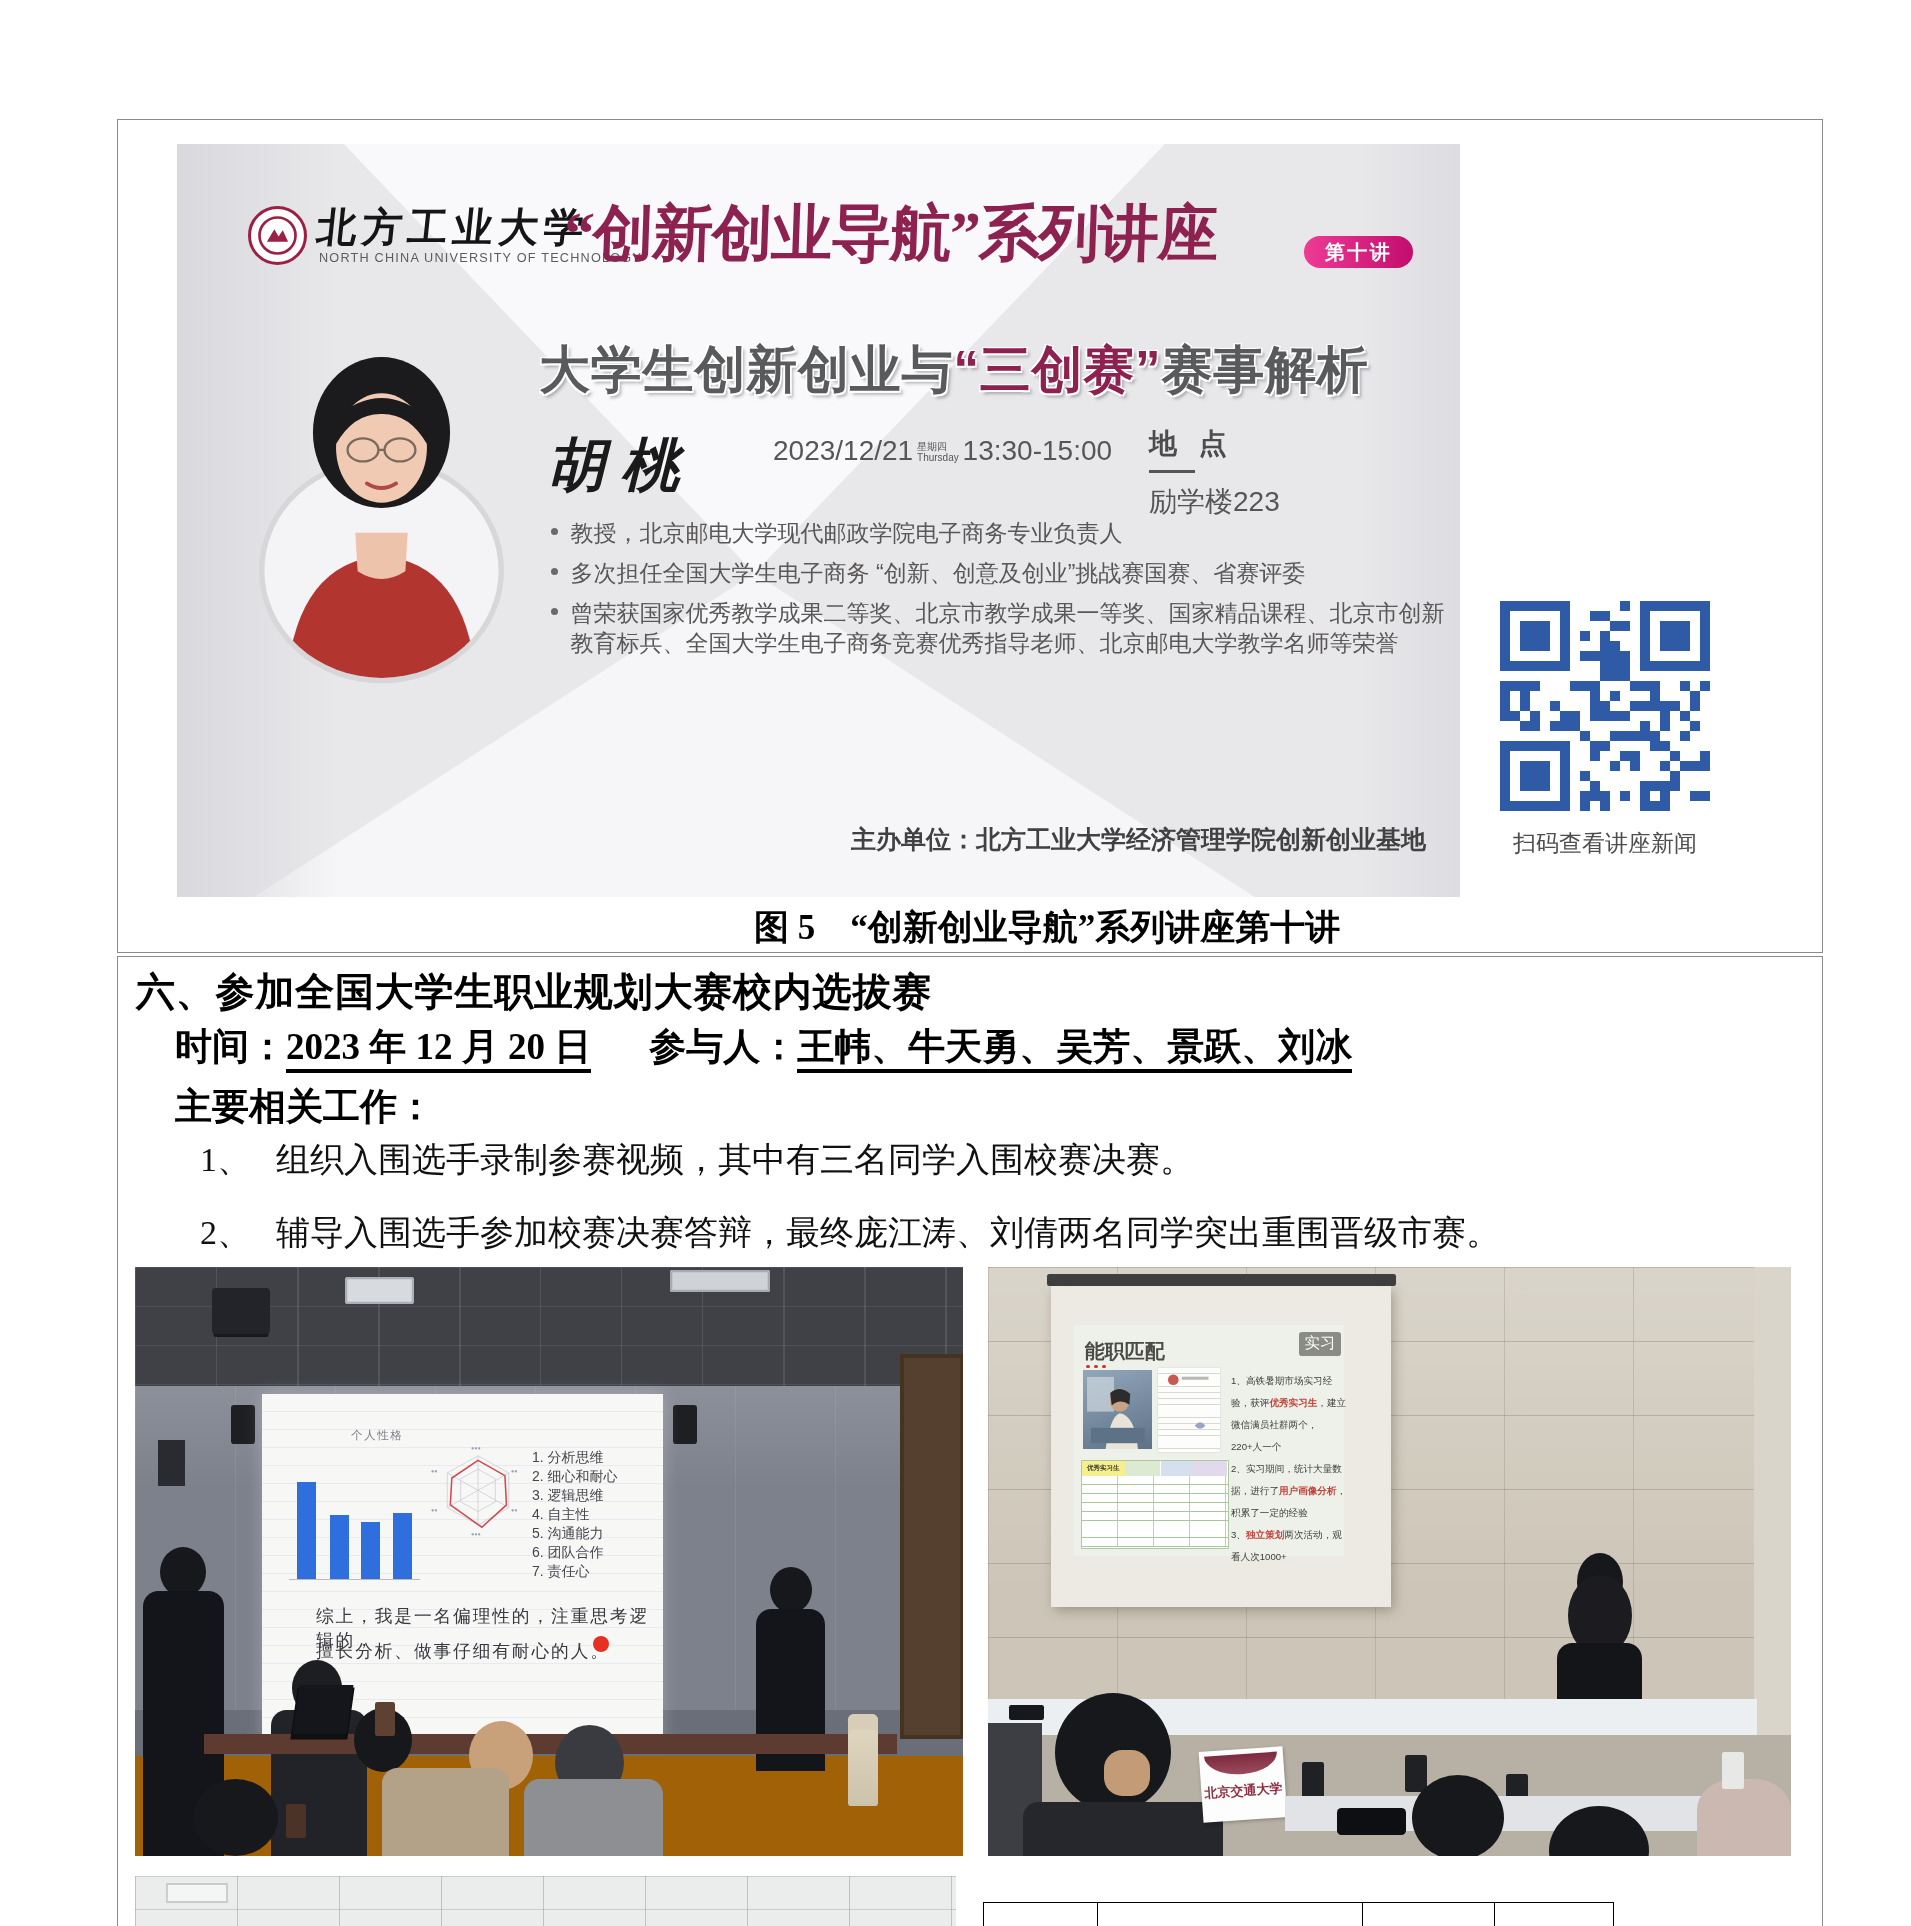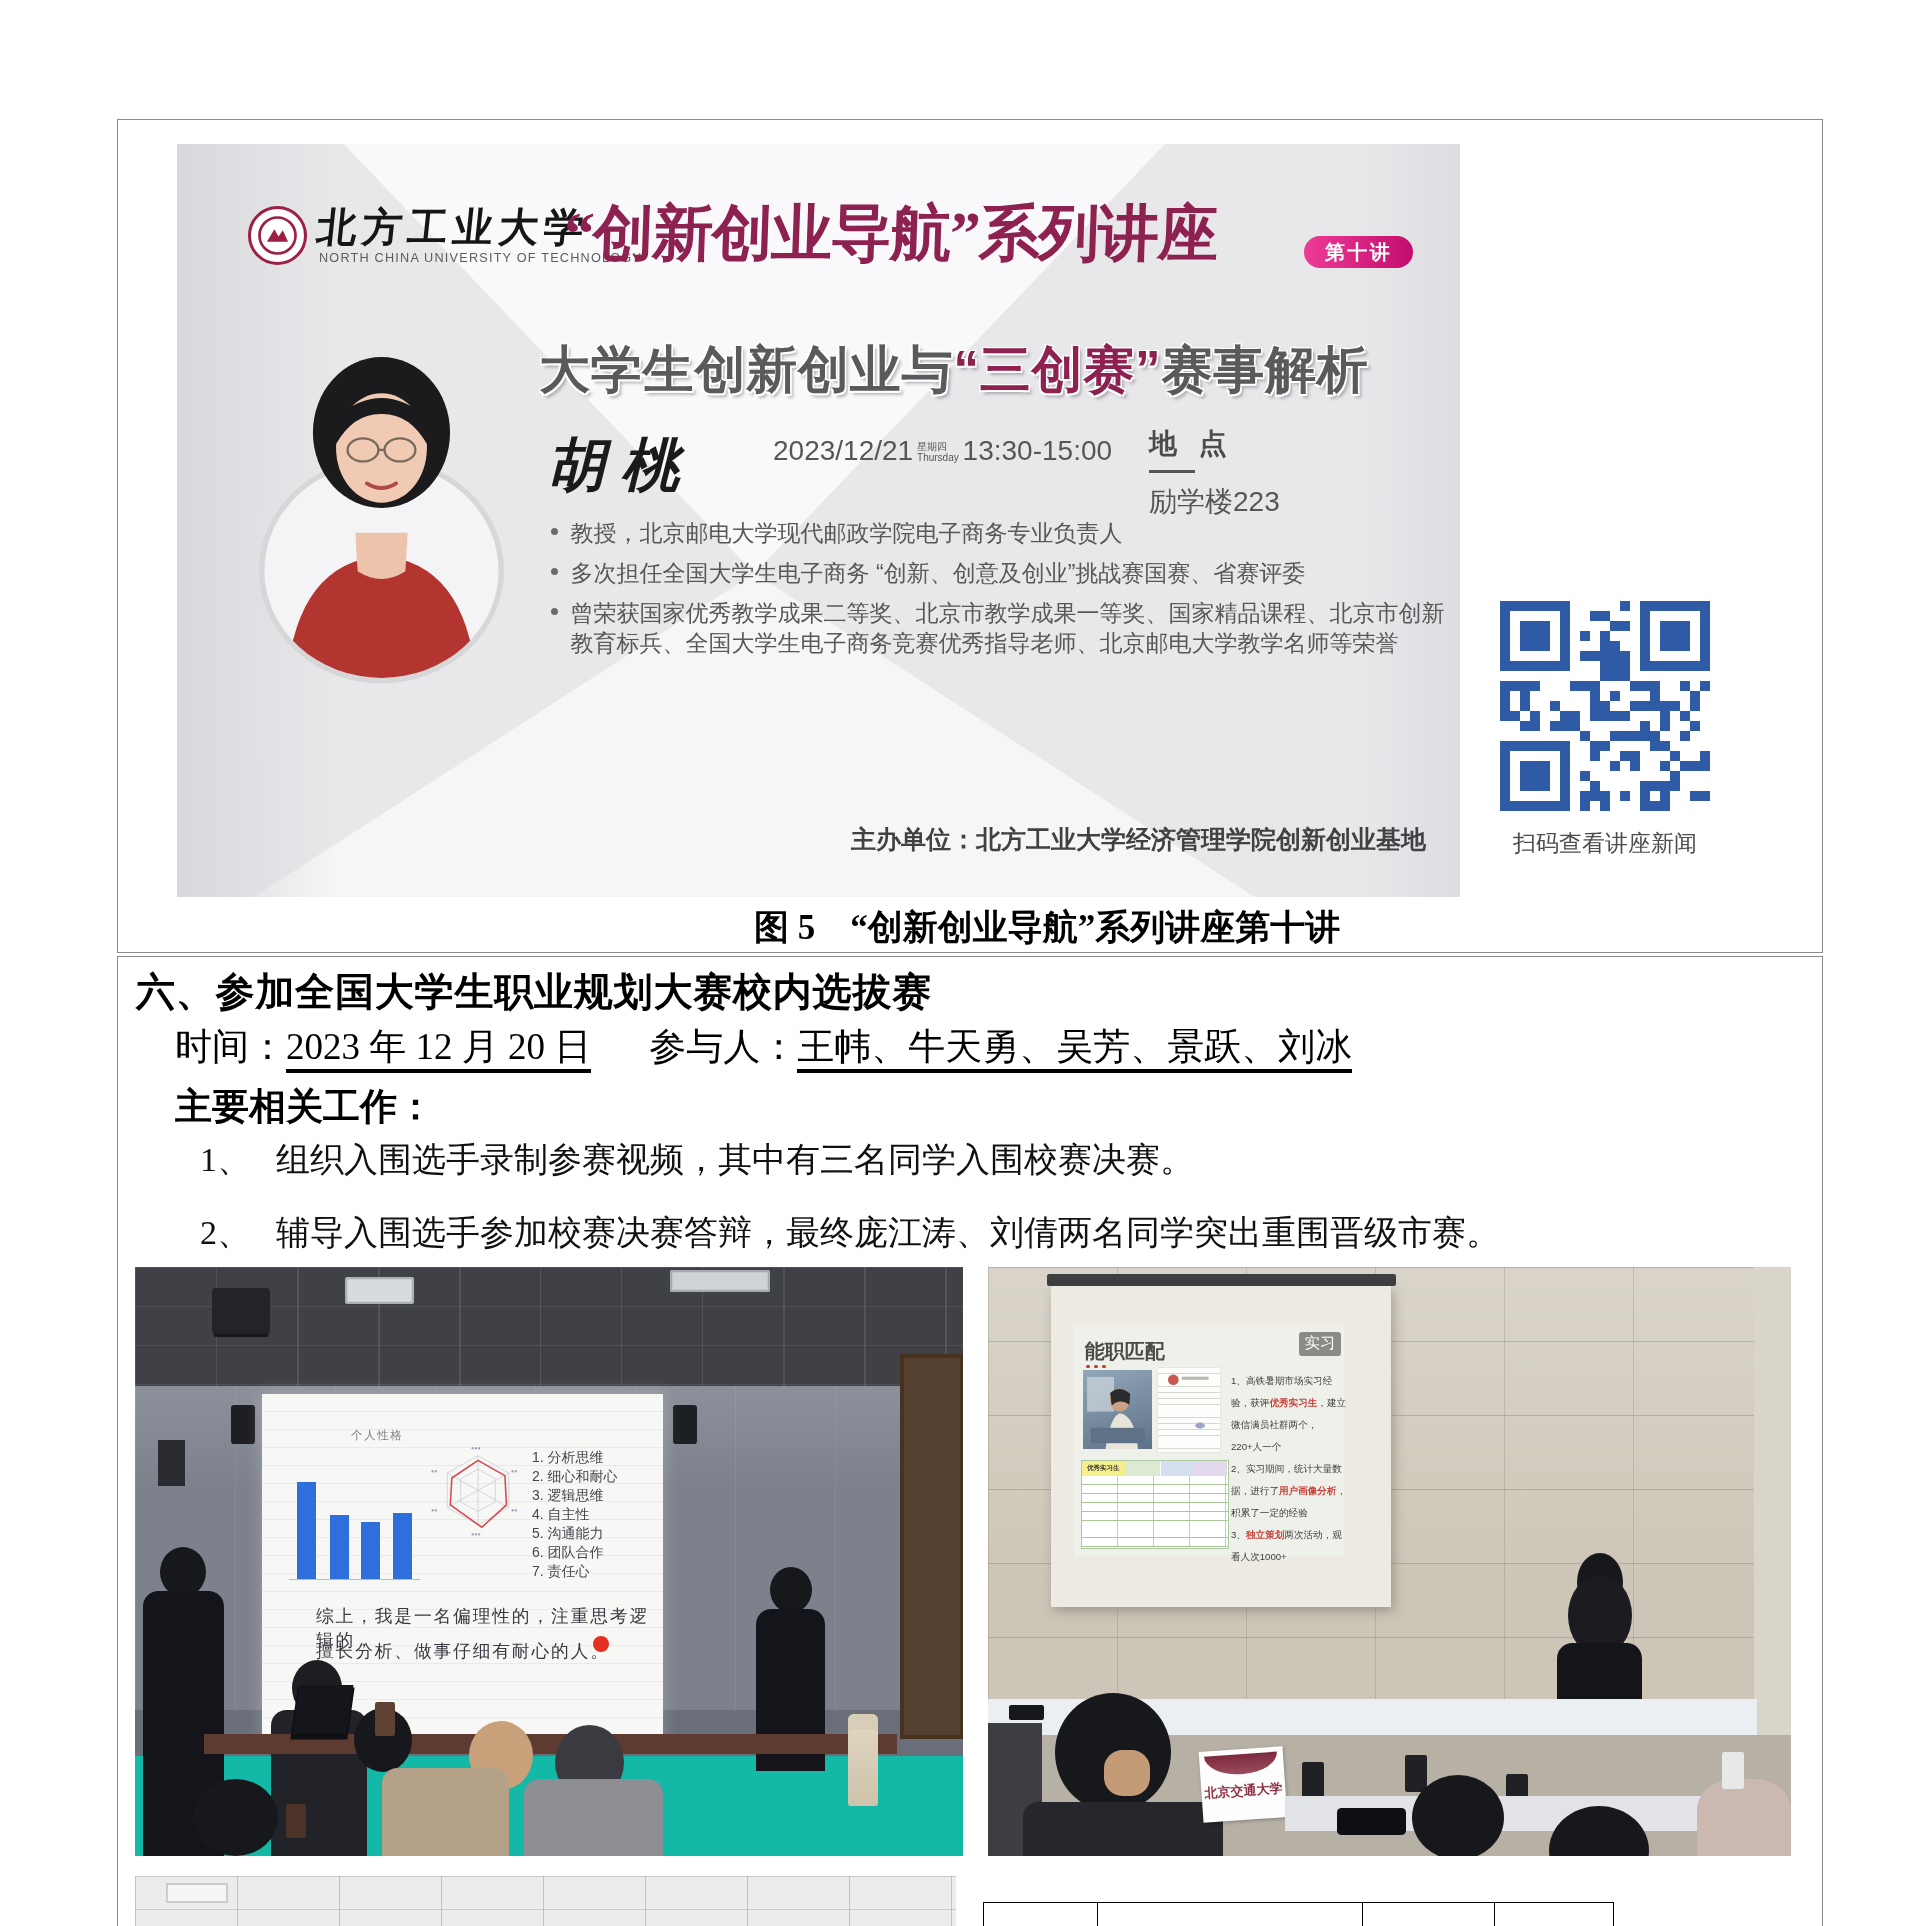--- a/index.html
+++ b/index.html
@@ -35,32 +35,32 @@
   .organizer{position:absolute;right:34px;top:679px;font-size:25px;font-weight:800;color:#414143;font-family:"Liberation Sans",sans-serif;}
   
   .portrait{position:absolute;left:82px;top:173px;width:245px;height:372px;}
   
   .qr-wrap{position:absolute;left:1500px;top:601px;width:210px;height:210px;background:#fff;}
   .qr-caption{position:absolute;left:1500px;top:828px;width:210px;text-align:center;font-size:23px;color:#4d4d4f;font-family:"Liberation Sans",sans-serif;}
   
   .fig-caption{position:absolute;left:117px;width:1860px;text-align:center;font-size:35px;font-weight:700;color:#000;font-family:"Liberation Serif",serif;}
   #caption5{top:904px;}
   .sec-heading{position:absolute;left:136px;top:965px;font-size:39px;font-weight:800;color:#000;font-family:"Liberation Sans",sans-serif;letter-spacing:0.8px;}
-  .meta-line{position:absolute;left:175px;top:1022px;font-size:37px;font-weight:400;color:#000;white-space:nowrap;}
+  .meta-line{position:absolute;left:175px;top:1022px;font-size:37px;font-weight:700;color:#000;white-space:nowrap;}
   .meta-line .und{border-bottom:4.2px solid #000;padding-bottom:2.3px;}
   .meta-line .gap{display:inline-block;width:58px;}
   .work-label{position:absolute;left:175px;top:1082px;font-size:37px;font-weight:700;color:#000;}
   .num-item{position:absolute;left:200px;font-size:34px;color:#111;white-space:nowrap;}
   .num-item .no{margin-right:25px;}
   #item1{top:1137px;}
   #item2{top:1210px;}
   
   .photo{position:absolute;overflow:hidden;}
   
-  #photoA{left:135px;top:1267px;width:828px;height:589px;background:#14b8a6;}
+  #photoA{left:135px;top:1267px;width:828px;height:589px;background:#a16207;}
   .pa-ceiling{position:absolute;left:0;top:0;width:100%;height:119px;background:#3f4147;
     background-image:repeating-linear-gradient(90deg,rgba(255,255,255,.10) 0 1.5px,transparent 1.5px 81px),repeating-linear-gradient(180deg,rgba(255,255,255,.08) 0 1.2px,transparent 1.2px 39px);}
   .pa-vent{position:absolute;left:210px;top:9.6px;width:69px;height:27px;background:#d7dade;border-radius:3.1px;box-shadow:inset 0 0 0 2.3px #aab0b6;}
   .pa-vent2{position:absolute;left:535px;top:3.1px;width:100px;height:22.3px;background:#cfd3d8;border-radius:2.3px;box-shadow:inset 0 0 0 2.3px #a6abb1;}
   .pa-projector{position:absolute;left:77px;top:21px;width:58px;height:46px;background:#23242a;border-radius:3.9px;box-shadow:0 4.6px 0 -1.5px #17181c;}
   .pa-wall{position:absolute;left:0;top:119px;width:100%;height:339px;background:#7d8violet;background:#7d818c;
     background-image:repeating-linear-gradient(90deg,rgba(255,255,255,.07) 0 1.2px,transparent 1.2px 100px),linear-gradient(180deg,rgba(255,255,255,.12),transparent 30%);}
   .pa-wall-low{position:absolute;left:0;top:443px;width:100%;height:46px;background:#6a6e79;}
   .pa-door{position:absolute;left:765px;top:87px;width:64px;height:385px;background:#55402f;box-shadow:inset 0 0 0 3.9px #46331f;}
   .pa-speaker{position:absolute;width:24px;height:39px;background:#1e1f23;border-radius:3.1px;}

